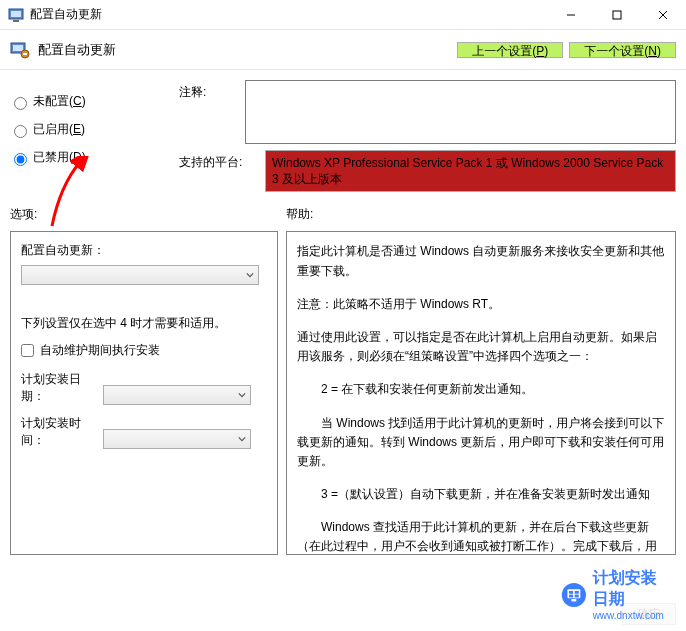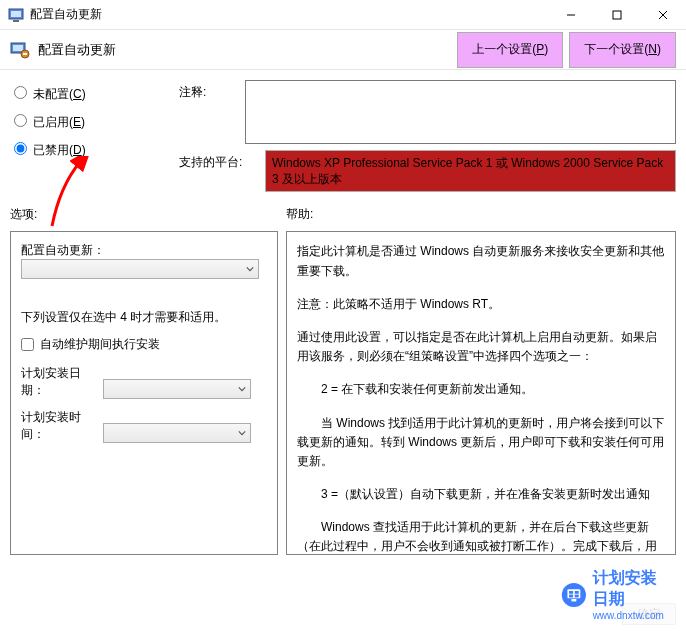--- a/index.html
+++ b/index.html
@@ -7,26 +7,26 @@
 
 .titlebar { height: 30px; display: flex; align-items: center; border-bottom: 1px solid #e5e5e5; }
 .titlebar .appicon { width: 16px; height: 16px; margin: 0 6px 0 8px; }
 .titlebar .title { flex: 1; font-size: 12px; }
 .titlebar .winbtn { width: 46px; height: 30px; display: flex; align-items: center; justify-content: center; }
 .titlebar .winbtn svg { width: 10px; height: 10px; }
 
 .header { height: 40px; display: flex; align-items: center; padding: 4px 10px; border-bottom: 1px solid #e5e5e5; }
 .header .hicon { width: 20px; height: 20px; margin-right: 8px; }
 .header .htitle { flex: 1; font-size: 13px; }
-.header .navbtn { height: 36px; padding: 0 14px; border: 1px solid #adadad; background: #f0abfc; margin-left: 6px; font-size: 12px; cursor: default; }
+.header .navbtn { height: 16px; padding: 0 14px; border: 1px solid #adadad; background: #bef264; margin-left: 6px; font-size: 12px; cursor: default; }
 .header .navbtn u { text-decoration: underline; }
 
 .upper { display:flex; padding: 10px 10px 8px 10px; gap: 12px; }
 .radios { width: 115px; padding-top: 6px; }
-.radio-row { display:flex; align-items:flex-start; height: 24px; margin-bottom: 4px; }
+.radio-row { display:flex; align-items:flex-end; height: 24px; margin-bottom: 4px; }
 .radio-row input[type=radio] { margin: 0 6px 0 4px; width: 13px; height: 13px; }
 .radio-row label u { text-decoration: underline; }
 .radio-row.sel label { font-weight: normal; }
 
 .comments { flex: 1; display:flex; flex-direction: column; gap: 6px; }
 .comments .row { display:flex; gap: 10px; align-items: flex-start; margin-left: 42px; }
 .comments .lbl { width: 56px; padding-top: 4px; }
 .comments textarea { flex:1; height: 64px; border: 1px solid #7a7a7a; background:#fff; resize:none; padding: 3px 4px; font: inherit; overflow-y: scroll; }
 .supported-box { flex:1; border:1px solid #adadad; background:#b91c1c; padding: 4px 6px; min-height: 34px; line-height: 1.35; }
 
@@ -35,21 +35,21 @@
 .labels-row { display:flex; padding: 6px 10px 4px 10px; }
 .labels-row .left-lbl { width: 276px; }
 .labels-row .right-lbl { }
 
 .lower { display:flex; padding: 4px 10px 10px 10px; gap: 8px; height: 338px; }
 .panel { border:1px solid #828282; flex:1; padding: 10px 10px; overflow: hidden; position: relative; }
 .panel.left { flex: 0 0 268px; }
 .panel.right { overflow-y: scroll; line-height: 1.6; }
 .panel.right p { margin-bottom: 14px; }
 
-.opt-head { }
+.opt-head { margin-bottom: 6px; }
 .combo { width: 238px; height: 20px; border:1px solid #adadad; background: linear-gradient(#f7f7f7,#e9e9e9); display:flex; align-items:center; justify-content:flex-end; padding-right:4px; }
 .combo .chev { width:8px; height:8px; }
 .note { margin: 30px 0 10px 0; }
 .chk-row { display:flex; align-items:center; gap:6px; margin-bottom: 12px; }
 .chk-row input { width:13px; height:13px; }
 .field-row { display:flex; align-items:flex-end; gap:8px; margin-bottom: 10px; }
 .field-row .flabel { width: 74px; }
 .field-row .combo { width: 148px; }
 
 .footer { position:absolute; bottom: 6px; right: 10px; display:flex; align-items:center; gap: 6px; }

